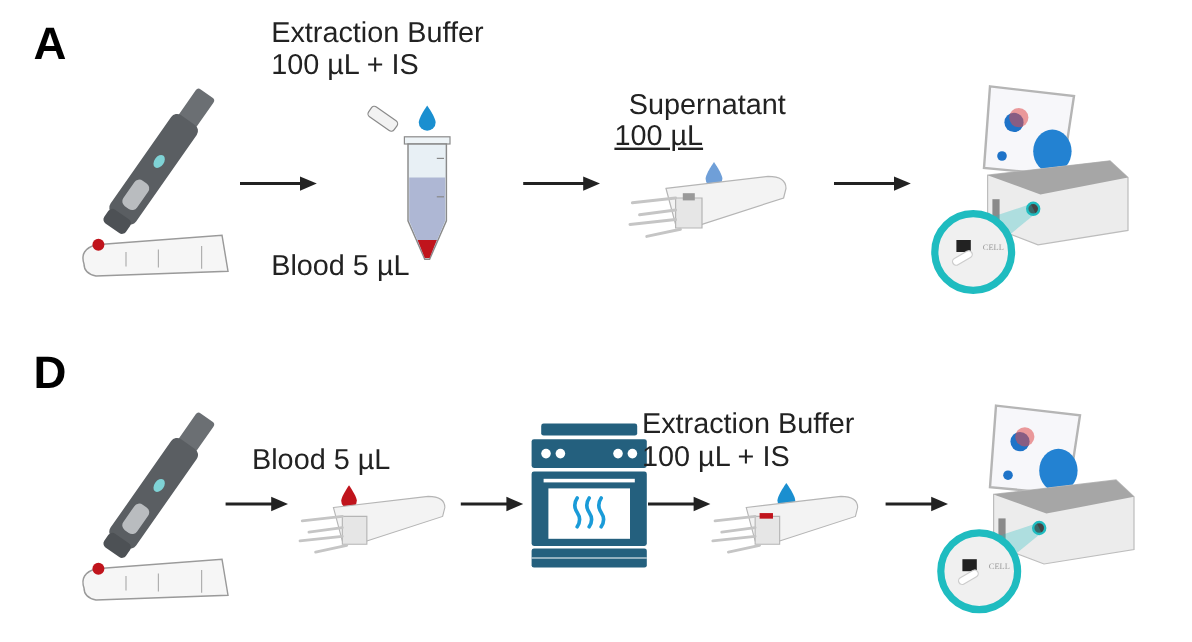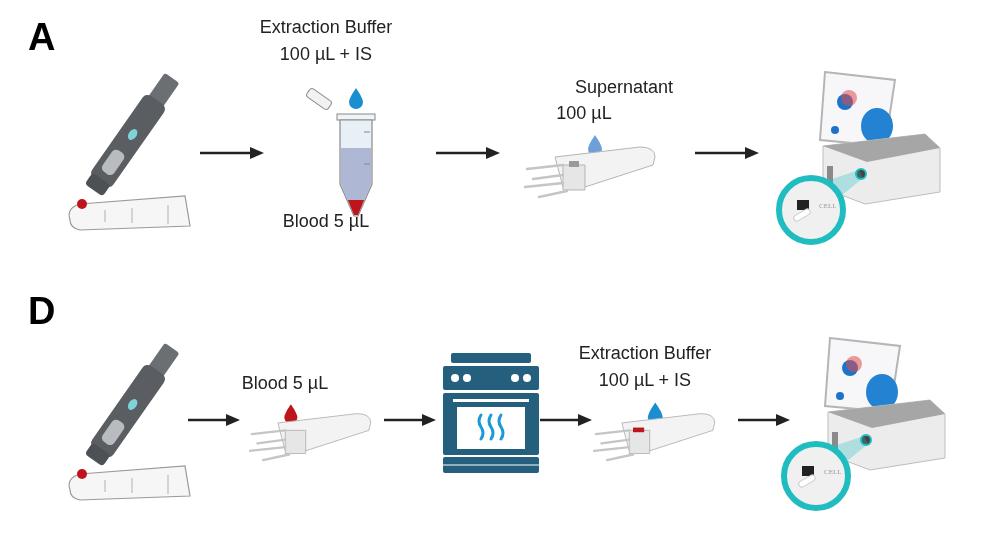--- a/index.html
+++ b/index.html
@@ -1,20 +1,20 @@
 <!DOCTYPE html>
 <html><head>
 <meta charset="utf-8">
 <style>
   html, body { margin: 0; padding: 0; background: #ffffff; }
   body { width: 993px; height: 535px; position: relative; overflow: hidden;
          font-family: "Liberation Sans", sans-serif; color: #1a1a1a; }
   .abs { position: absolute; }
   .panel-letter { font-family: "Liberation Sans", sans-serif; font-weight: 700; font-size: 38px; line-height: 1; color: #000; }
-  .label { font-size: 18px; line-height: 27px; text-align: center; color: #222; white-space: nowrap; }
+  .label { font-size: 24px; line-height: 27px; color: #222; white-space: nowrap; }
   svg { position: absolute; overflow: visible; }
 </style>
 </head>
 <body>
 
 <div class="abs panel-letter" style="left:28px; top:18px;">A</div>
 
 <svg style="left:60px; top:60px;" width="140" height="180" viewBox="0 0 140 180">
   <g>
     <path d="M10 160 Q6 148 20 144 L125 136 L130 166 L20 170 Q10 168 10 160 Z" fill="#f6f6f6" stroke="#9a9a9a" stroke-width="1.2"></path>
@@ -53,21 +53,21 @@
   <line x1="64" y1="76" x2="70" y2="76" stroke="#888" stroke-width="1"></line>
 </svg>
 <div class="abs label" style="left:226px; top:208px; width:200px;">Blood 5 µL</div>
 
 <svg style="left:436px; top:146px;" width="64" height="14">
   <line x1="0" y1="7" x2="52" y2="7" stroke="#222" stroke-width="2.5"></line>
   <polygon points="50,1 64,7 50,13" fill="#222"></polygon>
 </svg>
 
 <div class="abs label" style="left:524px; top:74px; width:200px;">Supernatant</div>
-<div class="abs label" style="left:484px; top:100px; width:200px;">100 µL</div>
+<div class="abs label" style="left:512px; top:100px; width:200px;text-decoration:underline;">100 µL</div>
 
 <svg style="left:525px; top:135px;" width="140" height="70" viewBox="0 0 140 70">
   <path d="M70 0 C70 0 63 10 63 14 A7 7 0 0 0 77 14 C77 10 70 0 70 0 Z" fill="#6f9fd8"></path>
   <g>
     <path d="M30 22 L115 12 Q130 12 130 22 L128 30 L60 52 L38 52 Z" fill="#f3f3f3" stroke="#b5b5b5" stroke-width="1"></path>
     <path d="M38 30 L60 30 L60 55 L38 55 Z" fill="#e6e6e6" stroke="#b5b5b5" stroke-width="1"></path>
     <rect x="44" y="26" width="10" height="6" fill="#9a9a9a"></rect>
     <line x1="2" y1="34" x2="38" y2="30" stroke="#c5c5c5" stroke-width="2.5" stroke-linecap="round"></line>
     <line x1="8" y1="44" x2="38" y2="40" stroke="#c5c5c5" stroke-width="2.5" stroke-linecap="round"></line>
     <line x1="0" y1="52" x2="38" y2="48" stroke="#c5c5c5" stroke-width="2.5" stroke-linecap="round"></line>

